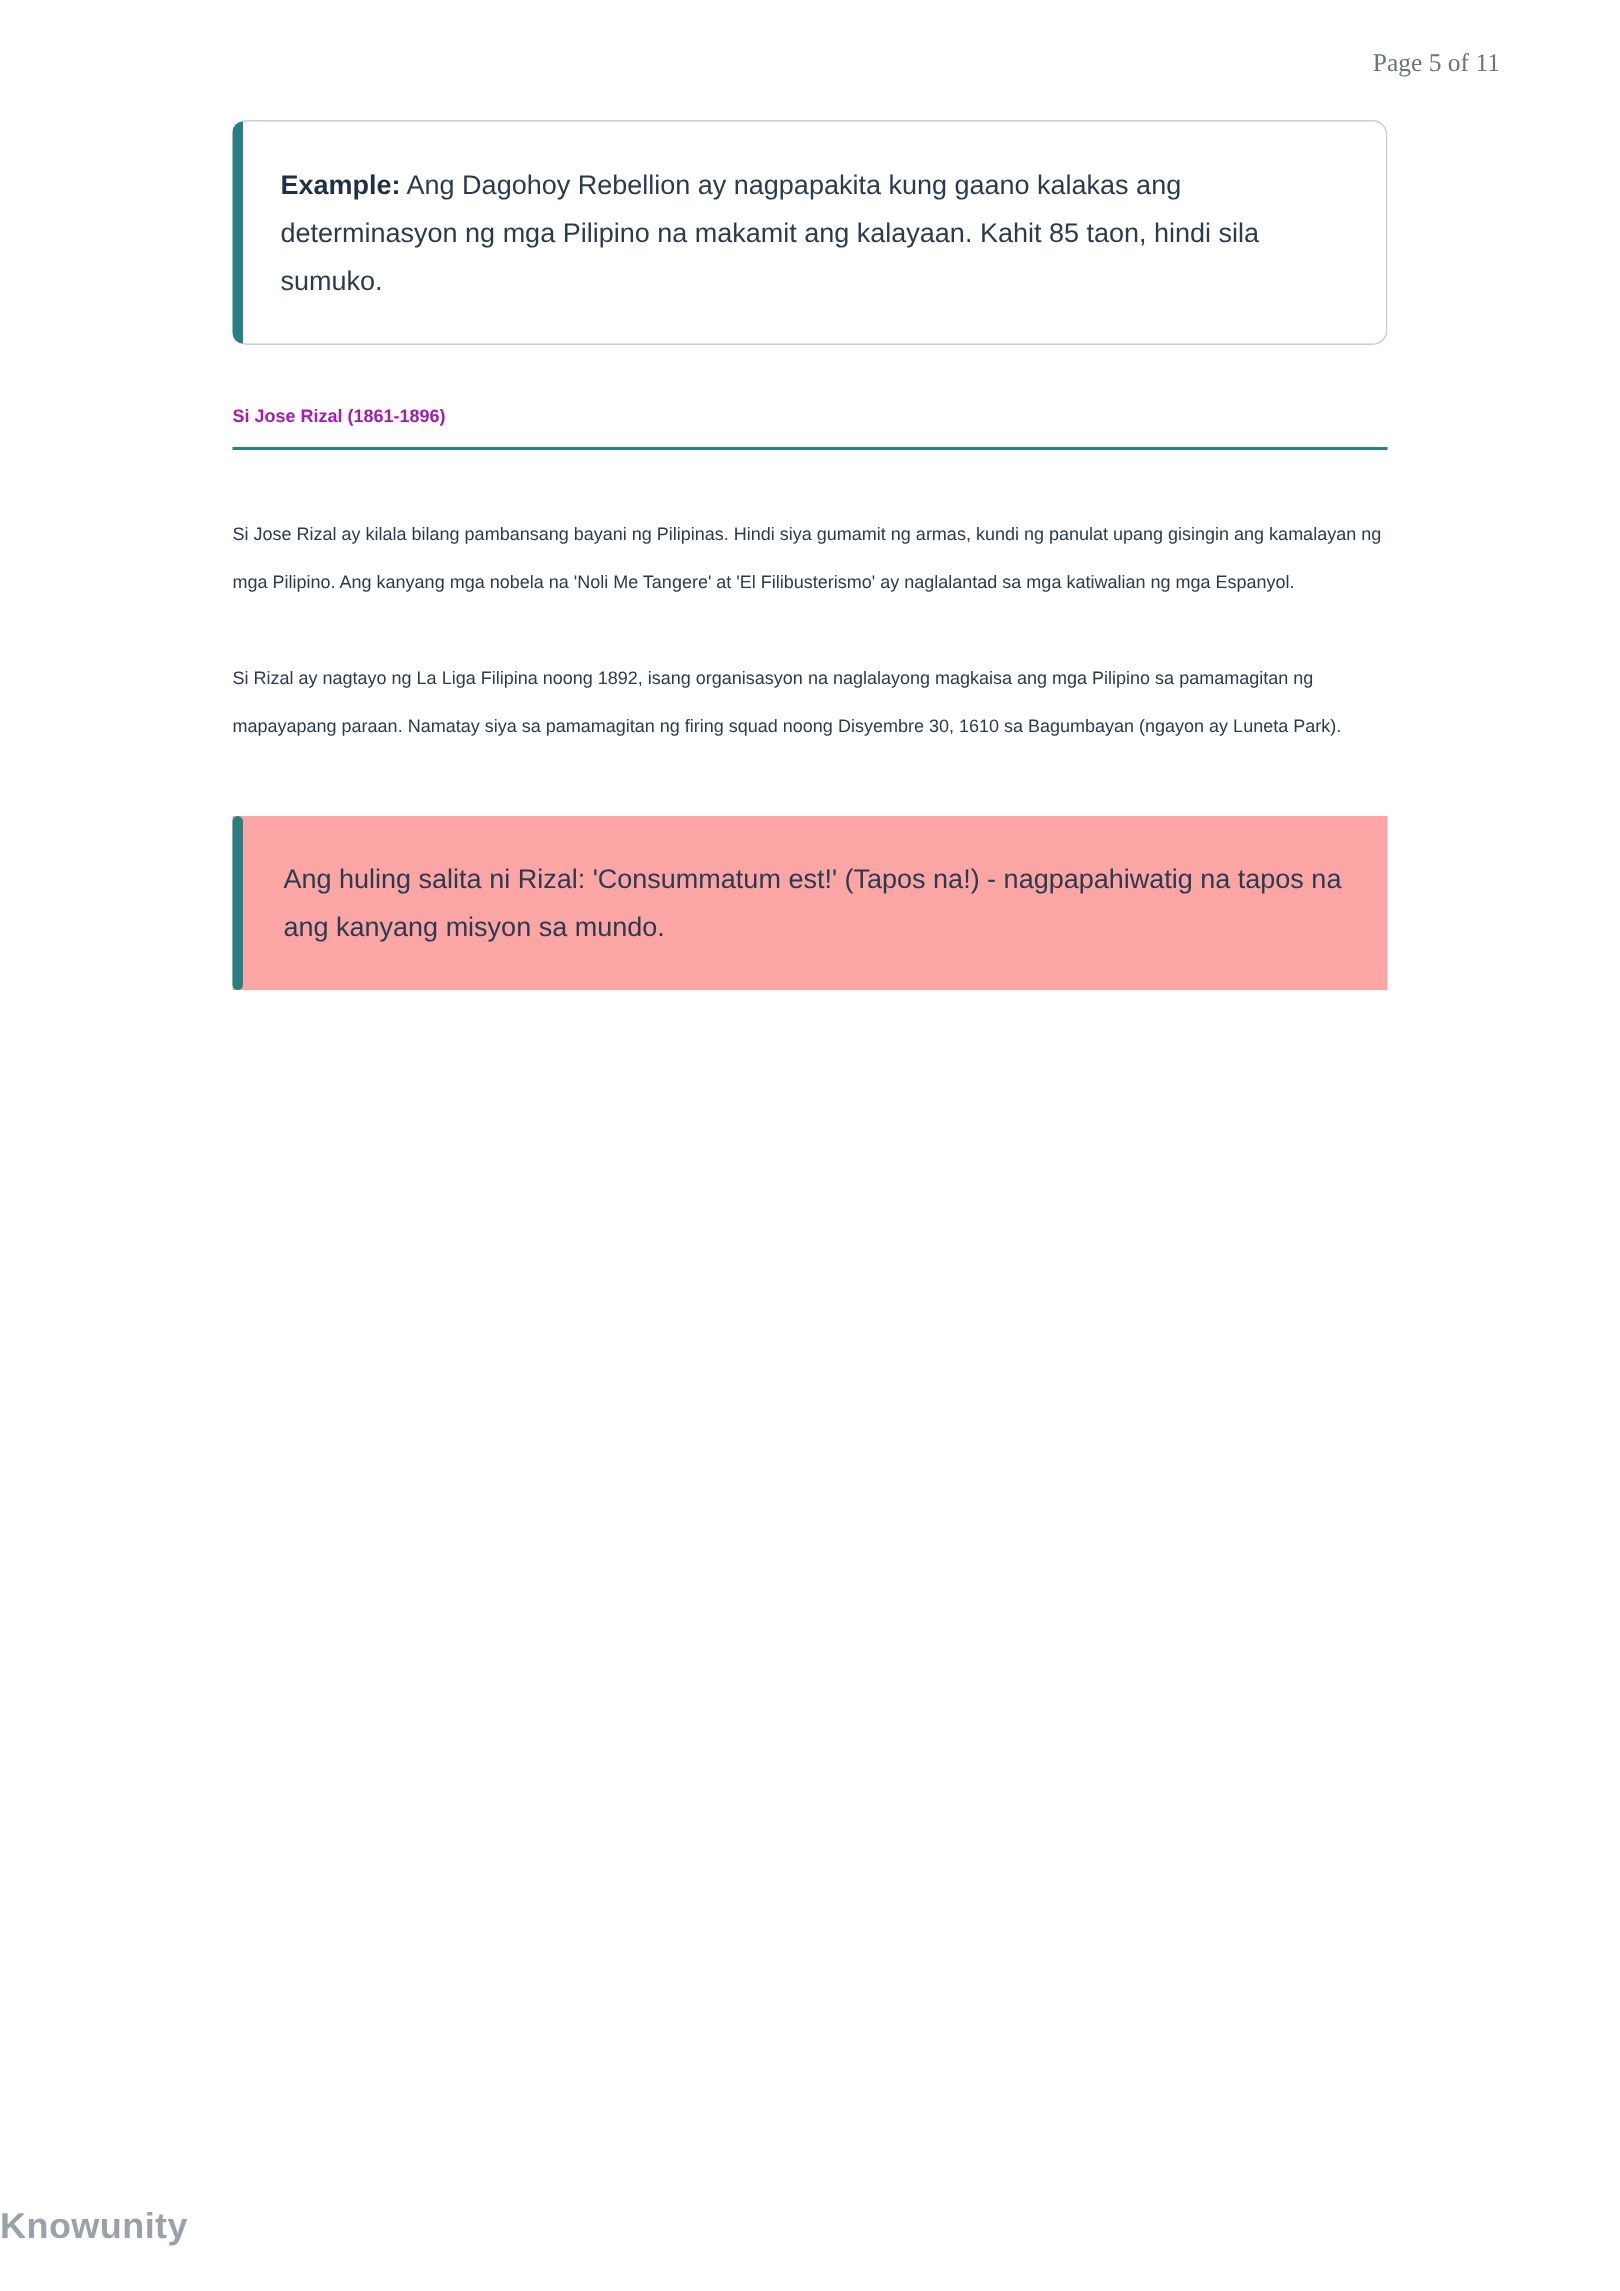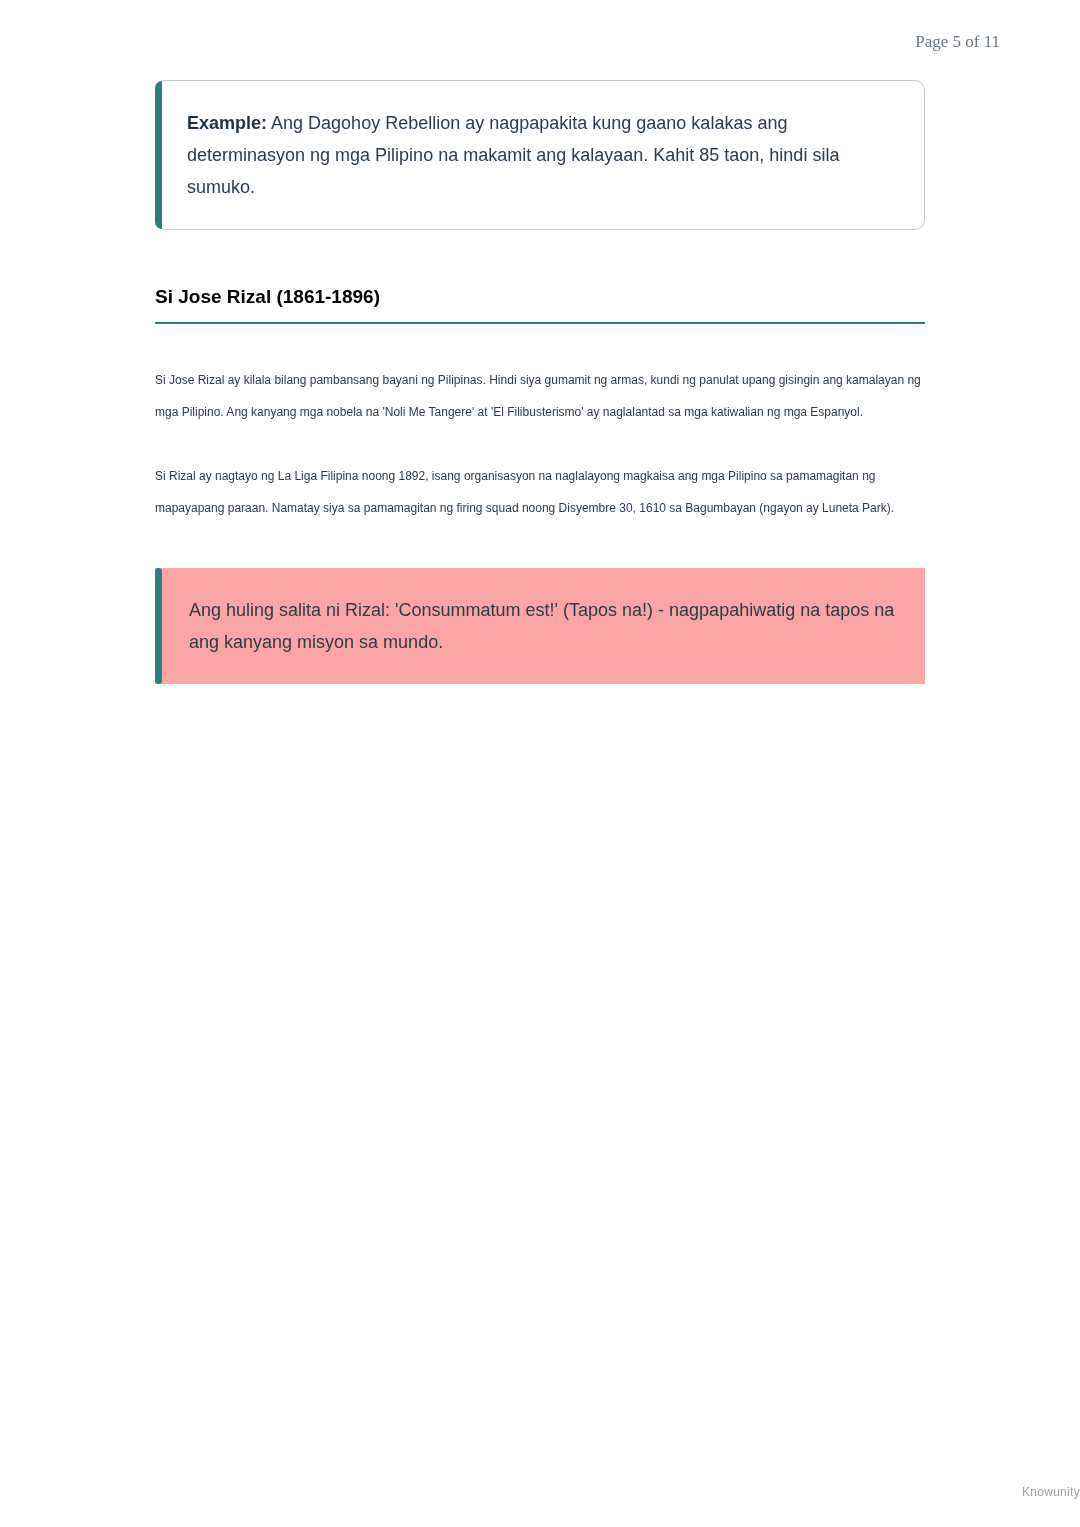--- a/index.html
+++ b/index.html
@@ -35,21 +35,21 @@
     top: 80px;
   }
 
   
   .example-box {
     position: relative;
     border: 1px solid #c9ced4;
     border-left: none;
     border-radius: 10px;
     padding: 26px 30px 26px 32px;
-    margin-bottom: 56px;
+    margin-bottom: 40px;
     background: #ffffff;
   }
   .example-box .accent-bar {
     position: absolute;
     left: 0;
     top: 0;
     bottom: 0;
     width: 7px;
     background: #2a7f80;
     border-radius: 10px 0 0 10px;
@@ -59,23 +59,23 @@
     line-height: 32px;
     color: #2b3b4e;
   }
   .example-box .example-label {
     font-weight: bold;
     color: #1f3044;
   }
 
   
   .section-heading {
-    font-size: 19px;
+    font-size: 12px;
     font-weight: bold;
-    color: #000000;
+    color: #a21caf;
     padding-bottom: 14px;
     border-bottom: 2px solid #2a7f80;
     margin-bottom: 40px;
   }
 
   
   .body-paragraph {
     font-size: 12px;
     line-height: 32px;
     color: #2b3b4e;
@@ -103,24 +103,25 @@
     line-height: 32px;
     color: #2b3b4e;
   }
 
   
   .footer-brand {
     position: absolute;
     bottom: 28px;
     left: 0;
     width: 100%;
-    text-align: right;
-    font-size: 12px;
+    text-align: left;
+    font-size: 24px;
     color: #9aa1a9;
     letter-spacing: 0.3px;
+    font-weight: bold;
   }
 </style>
 </head>
 <body>
 
 <div class="page">
 
   <div class="page-indicator">Page 5 of 11</div>
 
   <div class="content">

